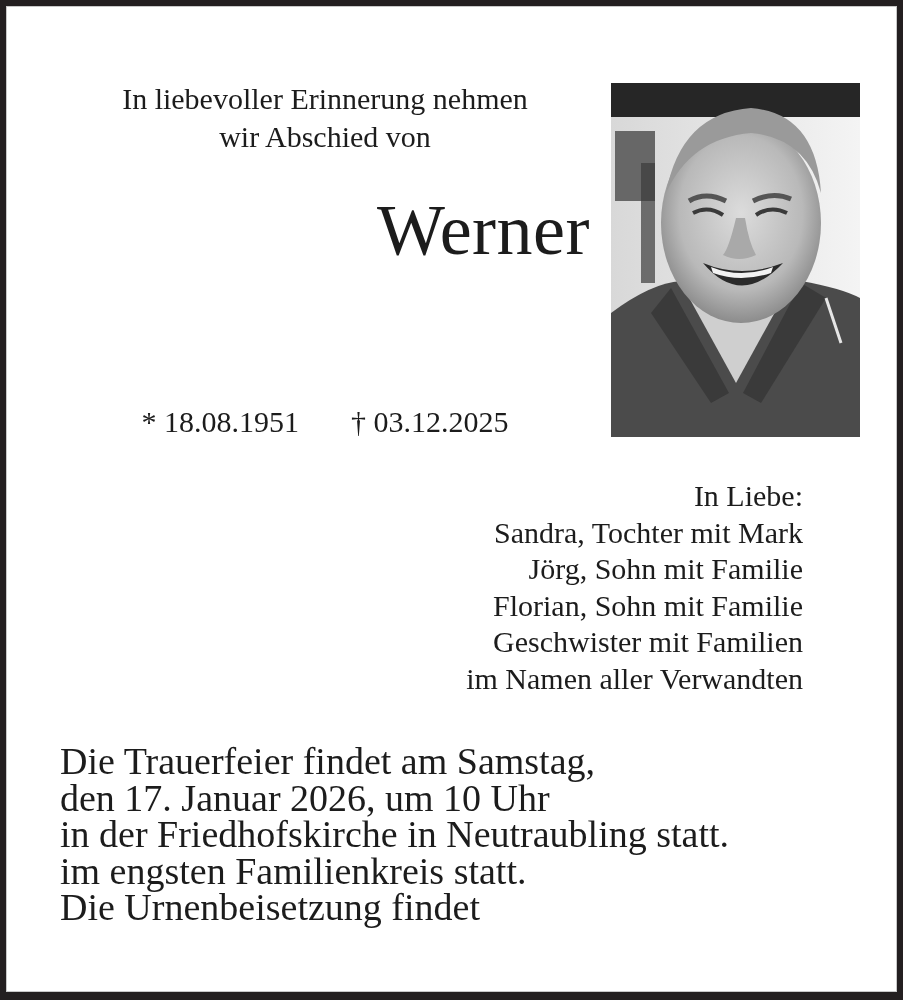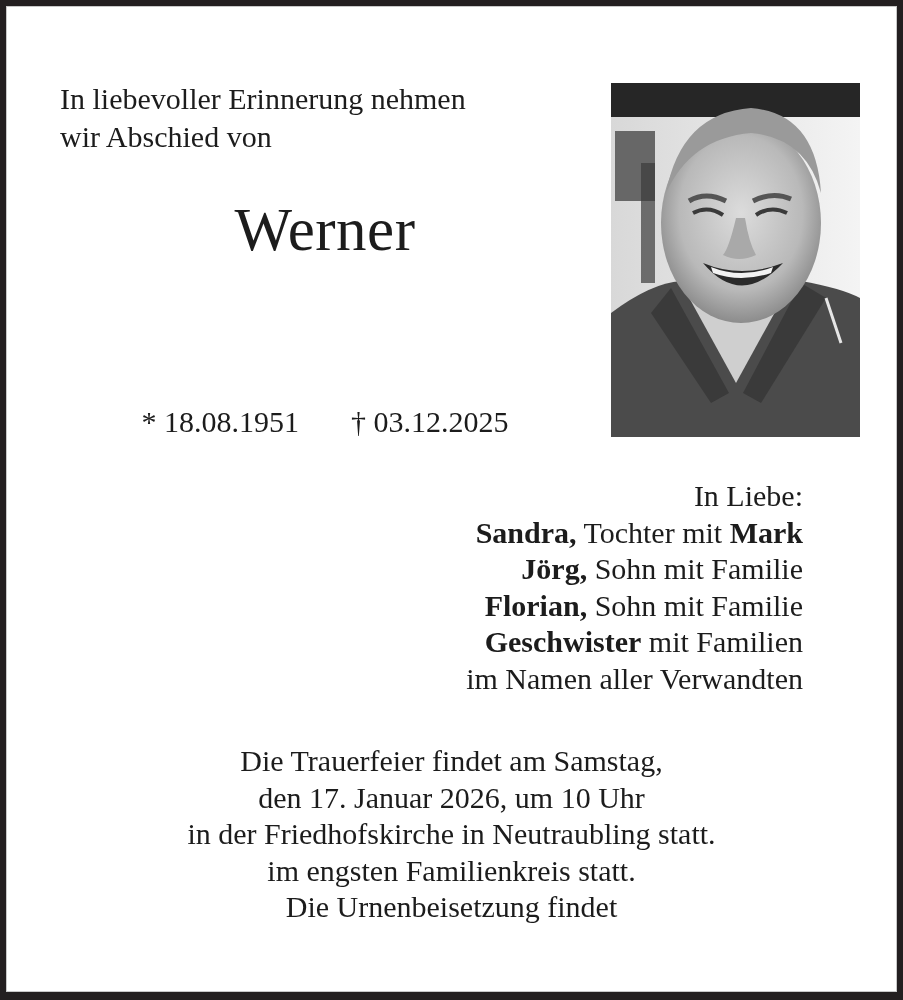--- a/index.html
+++ b/index.html
@@ -31,30 +31,31 @@
       position: absolute;
       left: 0; top: 0; right: 0; bottom: 0;
       border: 1px solid #c8c8c8;
       pointer-events: none;
     }
     .intro {
       position: absolute;
       left: 60px;
       width: 530px;
       top: 80px;
+      text-align: center;
       font-size: 30px;
       line-height: 38px;
     }
     .name {
       position: absolute;
       left: 60px;
       width: 530px;
       top: 178px;
-      text-align: center;
-      font-size: 61px;
+      text-align: right;
+      font-size: 72px;
       line-height: 104px;
       letter-spacing: 0.5px;
     }
     .dates {
       position: absolute;
       left: 100px;
       width: 450px;
       top: 402px;
       font-size: 30px;
       line-height: 40px;
@@ -74,28 +75,28 @@
     .photo svg { display: block; }
     .family {
       position: absolute;
       left: 100px;
       width: 703px;
       top: 478px;
       text-align: right;
       font-size: 30px;
       line-height: 36.5px;
     }
-    .family b { font-weight: bold; }
+    .family b { font-weight: normal; }
     .ceremony {
       position: absolute;
       left: 60px;
       width: 783px;
       top: 743px;
-      text-align: center;
-      font-size: 30px;
+      text-align: left;
+      font-size: 38px;
       line-height: 36.5px;
     }
     .line { display: block; white-space: nowrap; }
   </style>
 </head>
 <body>
 
 <div class="frame"></div>
 
 <div class="intro">

